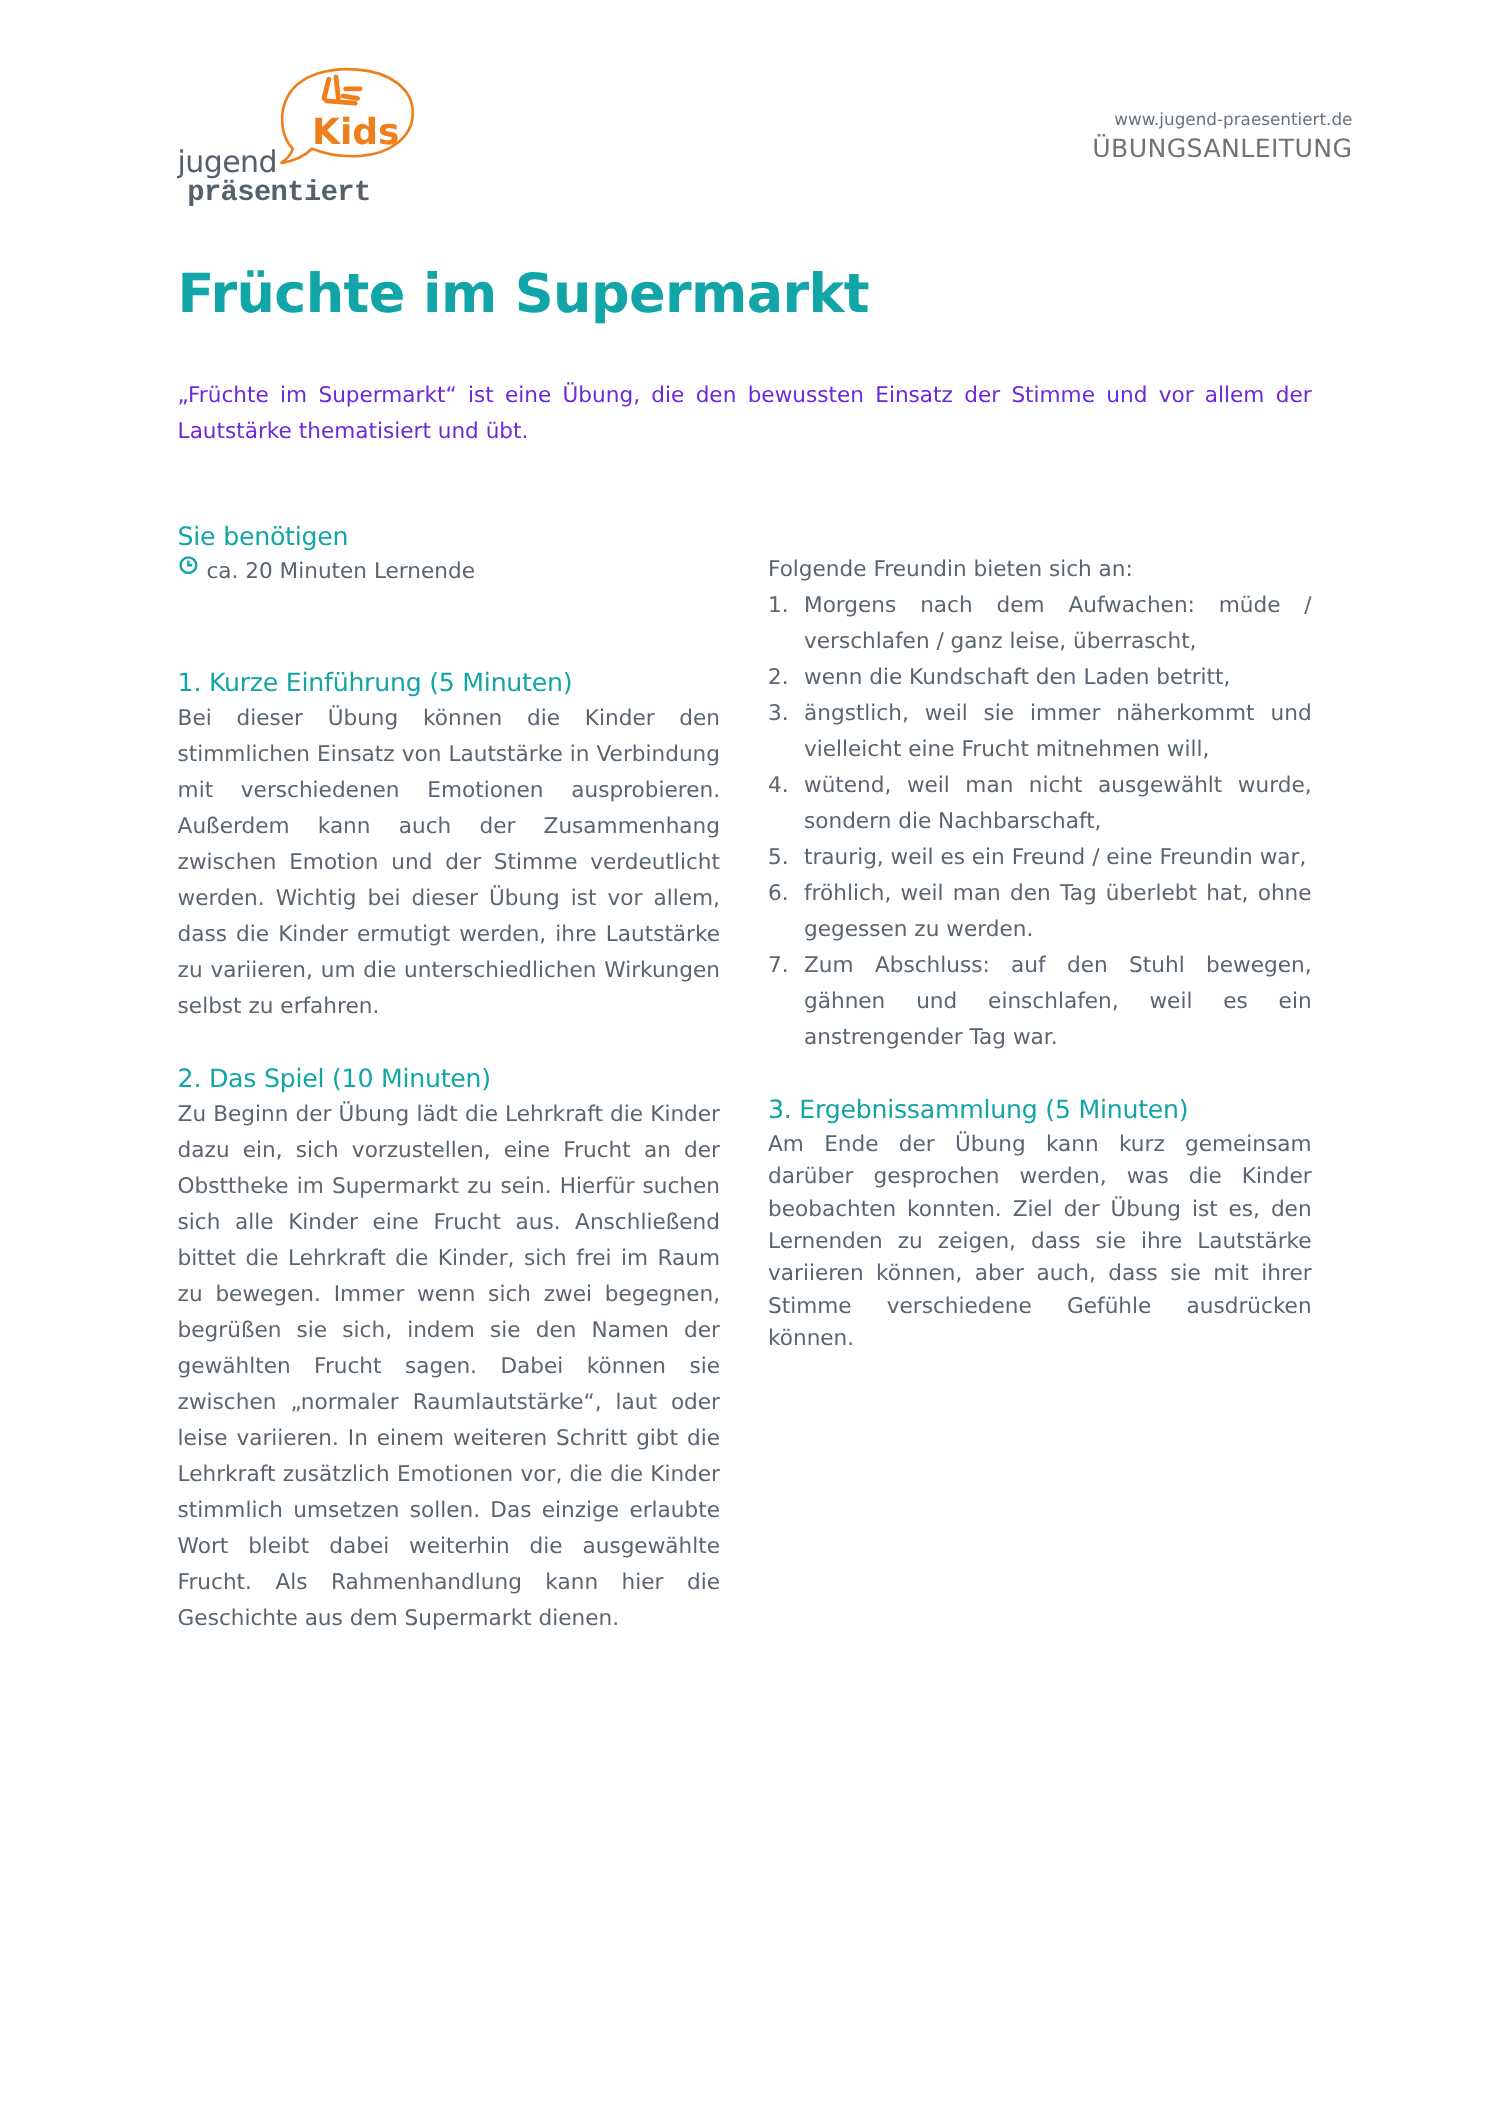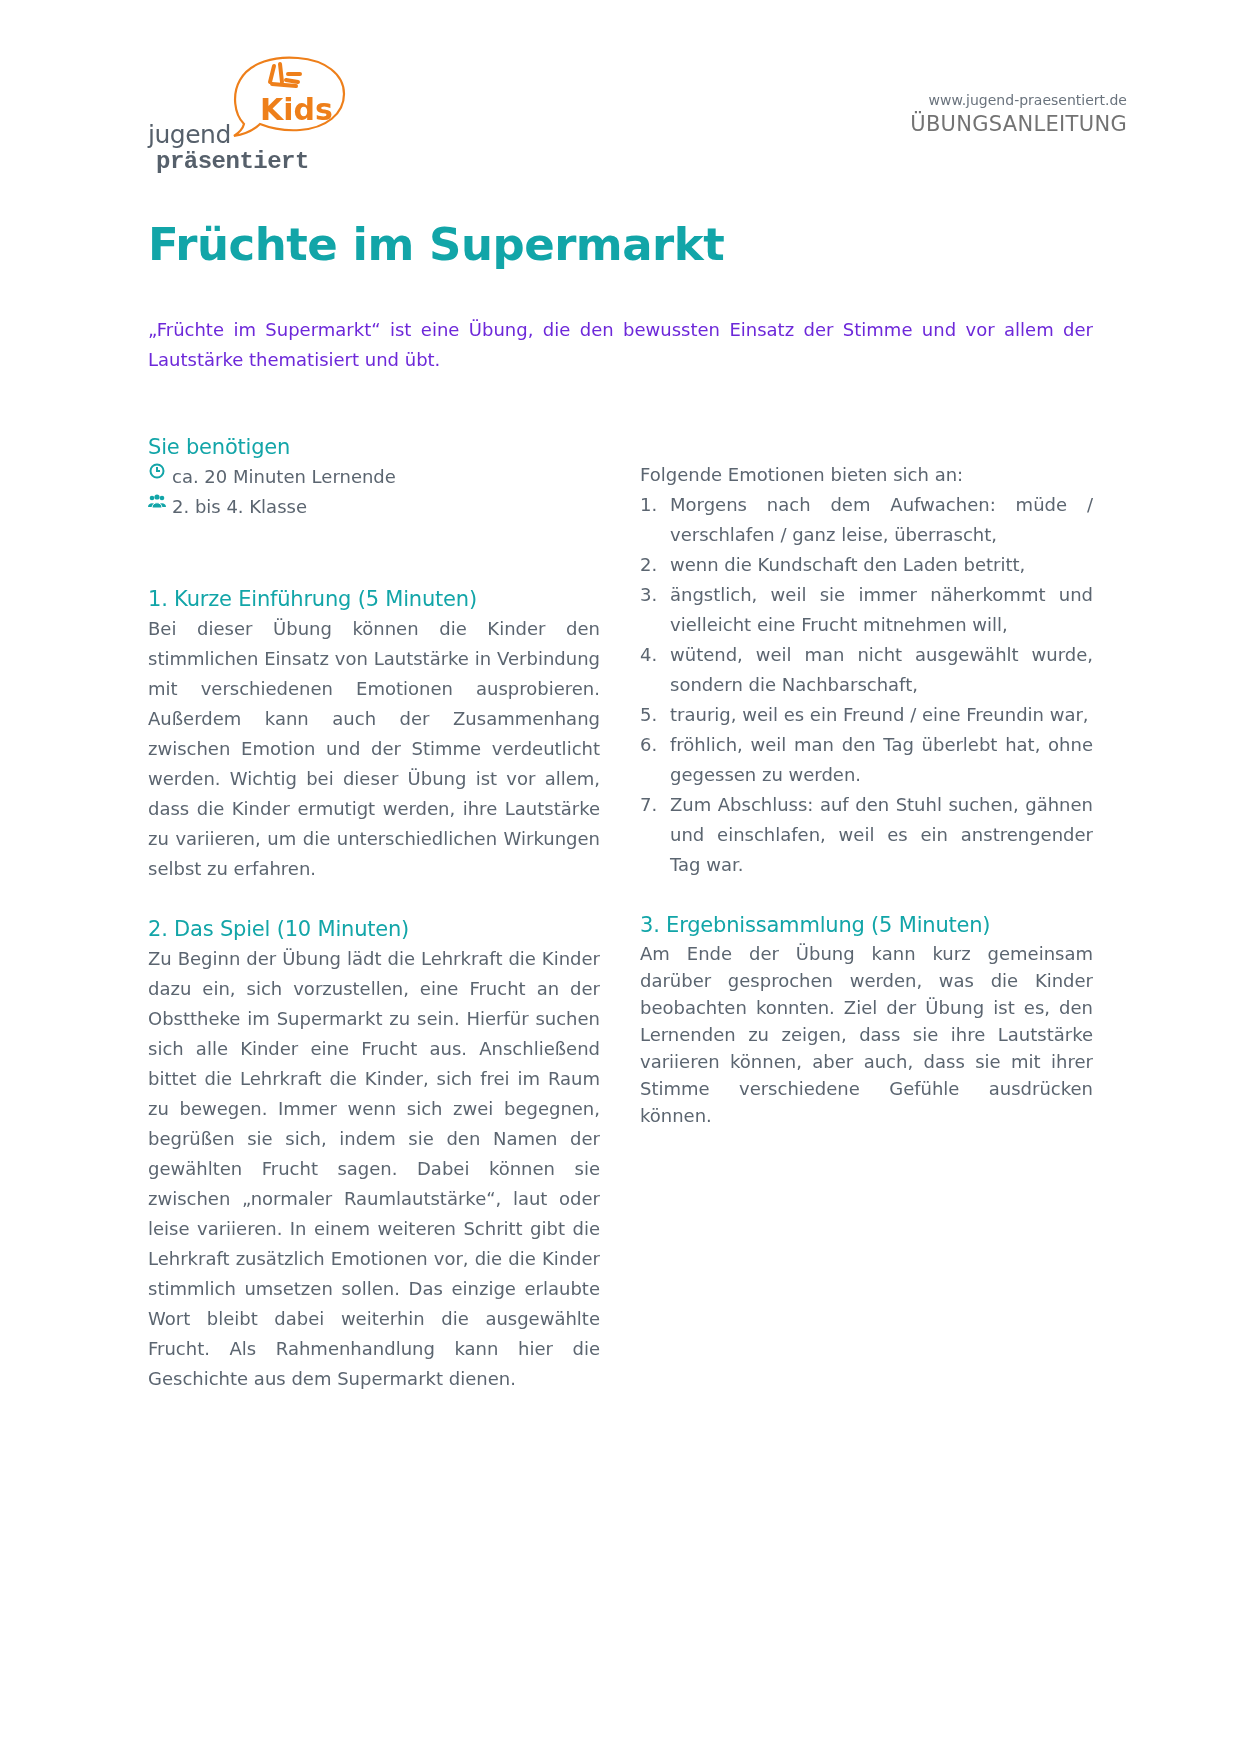--- a/index.html
+++ b/index.html
@@ -72,47 +72,35 @@
     <h2>Sie benötigen</h2>
     <div class="need-row">
       <span class="ic">
         <svg width="16" height="16" viewBox="0 0 16 16">
             <circle cx="8" cy="8" r="6.5" fill="none" stroke="#12a5a8" stroke-width="2"></circle>
             <path d="M8 4 V8 H11" stroke="#12a5a8" stroke-width="2" fill="none"></path>
           </svg>
       </span>
       <span>ca. 20 Minuten Lernende</span>
     </div>
-    <div class="need-row">
-      <span class="ic">
-        <svg width="18" height="16" viewBox="0 0 18 16">
-            <circle cx="4" cy="5" r="2.3" fill="#12a5a8"></circle>
-            <circle cx="14" cy="5" r="2.3" fill="#12a5a8"></circle>
-            <circle cx="9" cy="4" r="2.6" fill="#12a5a8"></circle>
-            <path d="M0 14 C0 9 8 9 8 14 Z M10 14 C10 9 18 9 18 14 Z" fill="#12a5a8"></path>
-            <path d="M4 15 C4 8 14 8 14 15 Z" fill="#12a5a8" stroke="#fff" stroke-width="1"></path>
-          </svg>
-      </span>
-      <span>2. bis 4. Klasse</span>
-    </div>
   </div>
 
   <div id="sec1" class="section">
     <h2>1.  Kurze Einführung (5 Minuten)</h2>
     <p>Bei dieser Übung können die Kinder den stimmlichen Einsatz von Lautstärke in Verbindung mit verschiedenen Emotionen ausprobieren. Außerdem kann auch der Zusammenhang zwischen Emotion und der Stimme verdeutlicht werden. Wichtig bei dieser Übung ist vor allem, dass die Kinder ermutigt werden, ihre Lautstärke zu variieren, um die unterschiedlichen Wirkungen selbst zu erfahren.</p>
   </div>
 
   <div id="sec2" class="section">
     <h2>2.  Das Spiel (10 Minuten)</h2>
     <p>Zu Beginn der Übung lädt die Lehrkraft die Kinder dazu ein, sich vorzustellen, eine Frucht an der Obsttheke im Supermarkt zu sein. Hierfür suchen sich alle Kinder eine Frucht aus. Anschließend bittet die Lehrkraft die Kinder, sich frei im Raum zu bewegen. Immer wenn sich zwei begegnen, begrüßen sie sich, indem sie den Namen der gewählten Frucht sagen. Dabei können sie zwischen „normaler Raumlautstärke“, laut oder leise variieren. In einem weiteren Schritt gibt die Lehrkraft zusätzlich Emotionen vor, die die Kinder stimmlich umsetzen sollen. Das einzige erlaubte Wort bleibt dabei weiterhin die ausgewählte Frucht. Als Rahmenhandlung kann hier die Geschichte aus dem Supermarkt dienen.</p>
   </div>
 </div>
 
 <div id="col-right" class="col">
-  <div>Folgende Emotionen bieten sich an:</div>
+  <div>Folgende Freundin bieten sich an:</div>
   <ol class="emotions">
     <li>
         <span class="num">1.</span>
         <span class="txt">Morgens nach dem Aufwachen: müde / verschlafen / ganz leise, überrascht,</span>
       </li>
     <li>
         <span class="num">2.</span>
         <span class="txt">wenn die Kundschaft den Laden betritt,</span>
       </li>
     <li>
@@ -126,21 +114,21 @@
     <li>
         <span class="num">5.</span>
         <span class="txt">traurig, weil es ein Freund / eine Freundin war,</span>
       </li>
     <li>
         <span class="num">6.</span>
         <span class="txt">fröhlich, weil man den Tag überlebt hat, ohne gegessen zu werden.</span>
       </li>
     <li>
         <span class="num">7.</span>
-        <span class="txt">Zum Abschluss: auf den Stuhl suchen, gähnen und einschlafen, weil es ein anstrengender Tag war.</span>
+        <span class="txt">Zum Abschluss: auf den Stuhl bewegen, gähnen und einschlafen, weil es ein anstrengender Tag war.</span>
       </li>
   </ol>
 
   <div id="sec3" class="section">
     <h2>3.  Ergebnissammlung (5 Minuten)</h2>
     <p>Am Ende der Übung kann kurz gemeinsam darüber gesprochen werden, was die Kinder beobachten konnten. Ziel der Übung ist es, den Lernenden zu zeigen, dass sie ihre Lautstärke variieren können, aber auch, dass sie mit ihrer Stimme verschiedene Gefühle ausdrücken können.</p>
   </div>
 </div>
 
 </body></html>

